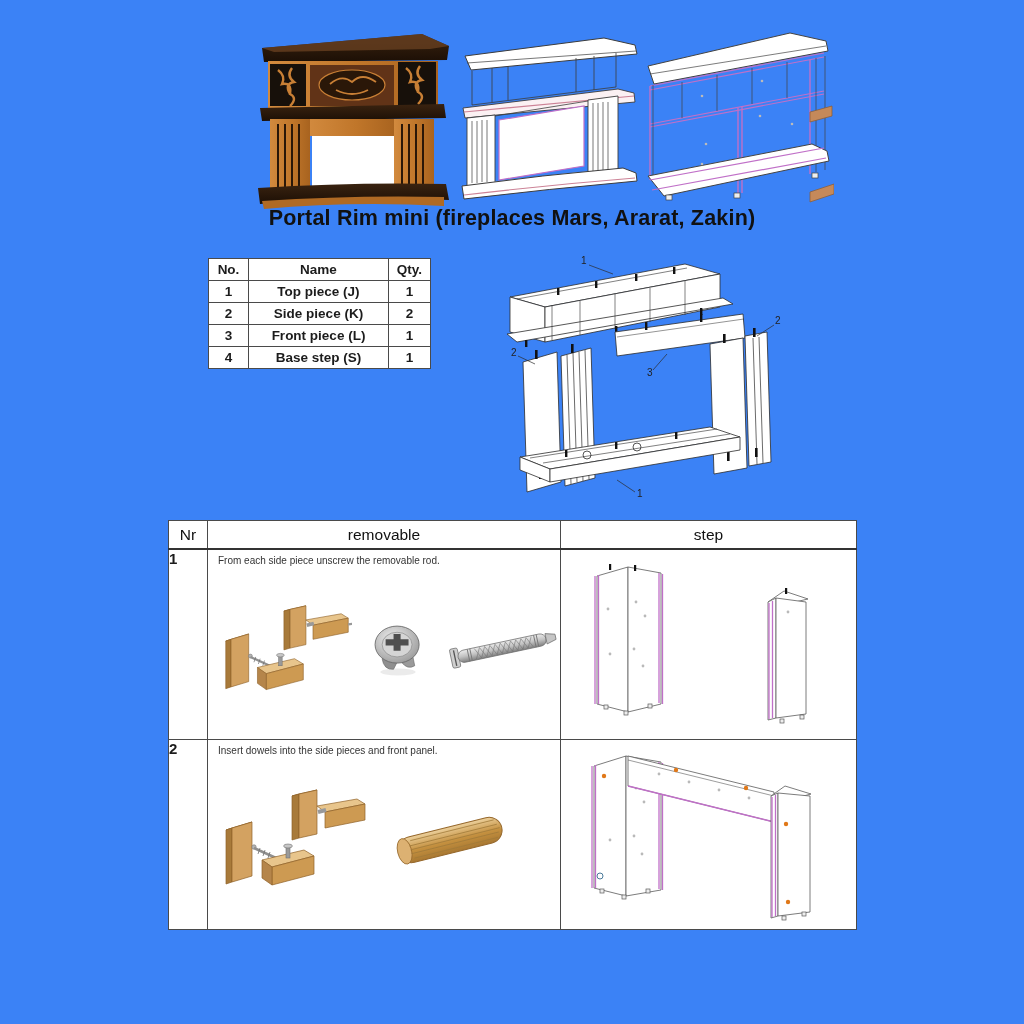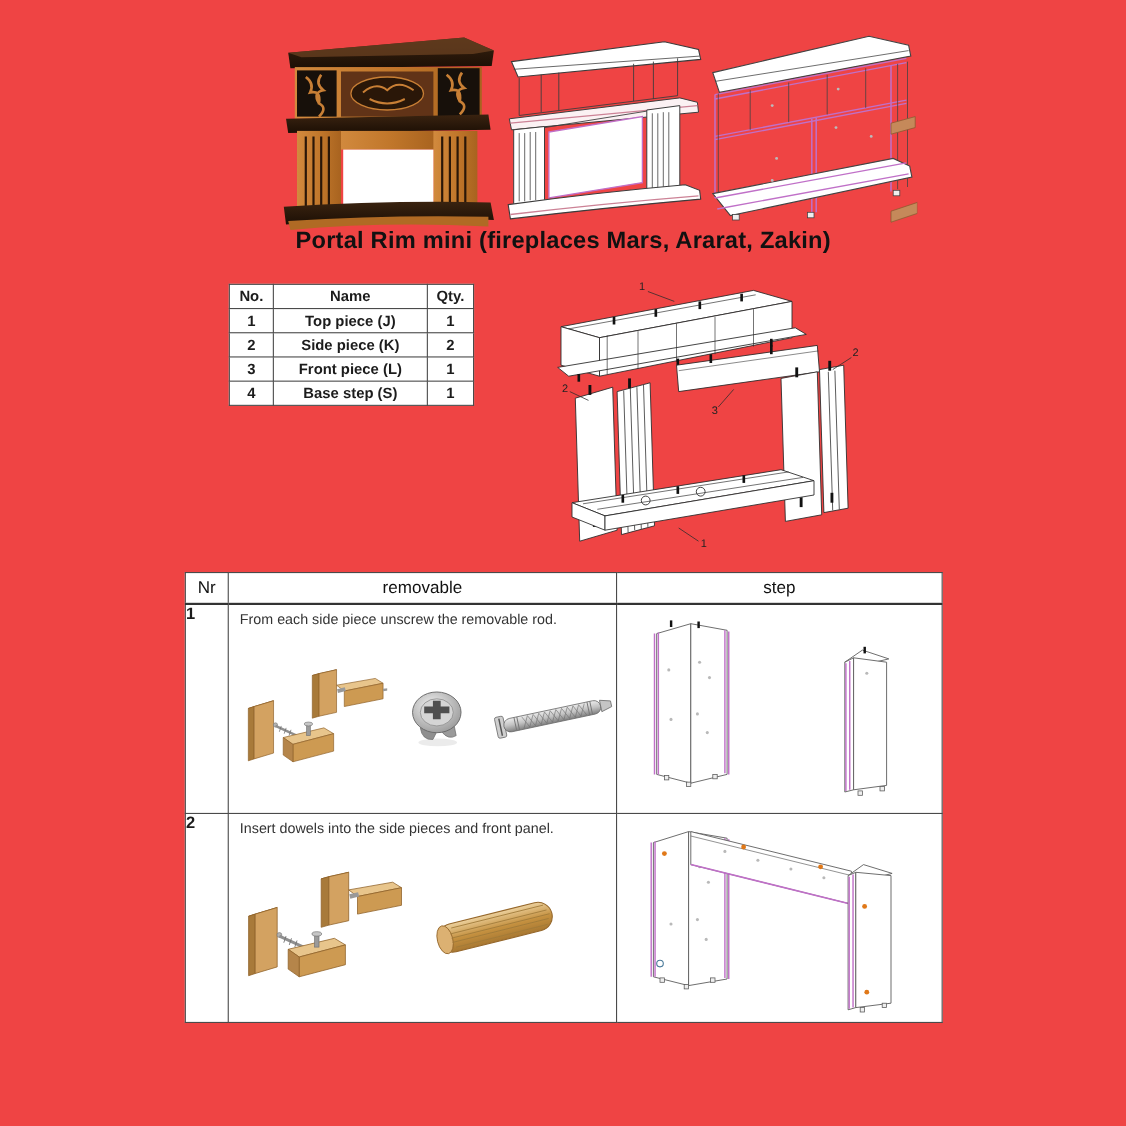--- a/index.html
+++ b/index.html
@@ -1,34 +1,34 @@
 <!DOCTYPE html>
 <html><head>
 <meta charset="utf-8">
 <style>
   html,body{margin:0;padding:0;background:#fff}
-  .page{position:relative;width:1024px;height:1024px;background:#ef4444;
+  .page{position:relative;width:1024px;height:1024px;background:#3b82f6;
         font-family:"Liberation Sans",sans-serif;color:#1c1c1c;overflow:hidden}
   .abs{position:absolute}
 
   .title{top:206px;left:0;width:1024px;text-align:center;
          font-size:21.5px;font-weight:700;letter-spacing:.2px;color:#111}
 
   table{border-collapse:collapse;table-layout:fixed;background:#fff}
 
   .parts{left:208px;top:258px}
   .parts th,.parts td{border:1px solid #4a4a4a;font-weight:700;font-size:13.5px;
          text-align:center;height:21px;padding:0 3px;color:#1c1c1c}
 
   .steps{left:168px;top:520px;width:688px}
   .steps th{border:1px solid #4a4a4a;border-bottom:2px solid #333;
             font-weight:400;font-size:15.5px;height:25px;color:#111}
   .steps td{border:1px solid #4a4a4a;vertical-align:top;padding:0;height:187px}
   .nr-cell{font-weight:700;font-size:15px;padding:4px 0 0 9px;vertical-align:top}
-  .op-text{font-size:13px;color:#333;padding:5px 6px 0 10px;line-height:1.25}
+  .op-text{font-size:10px;color:#333;padding:5px 6px 0 10px;line-height:1.25}
   .op-images{display:flex;align-items:center;gap:16px;margin:26px 0 0 16px}
   .step-cell{text-align:center}
   .step-cell svg{display:block;margin:4px auto 0 auto}
 
   svg .dlabel{font-size:10px;fill:#222;font-family:"Liberation Sans",sans-serif}
 </style>
 </head>
 <body>
 
 <div class="page">

